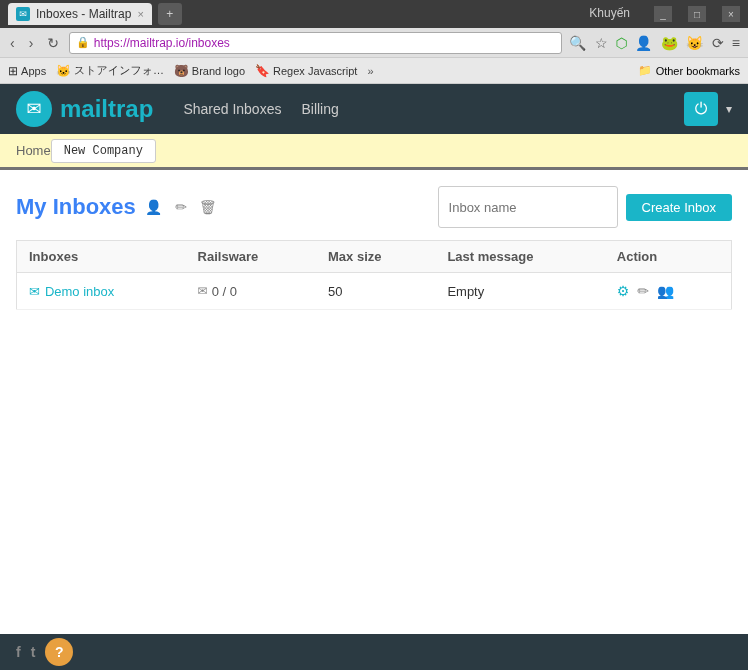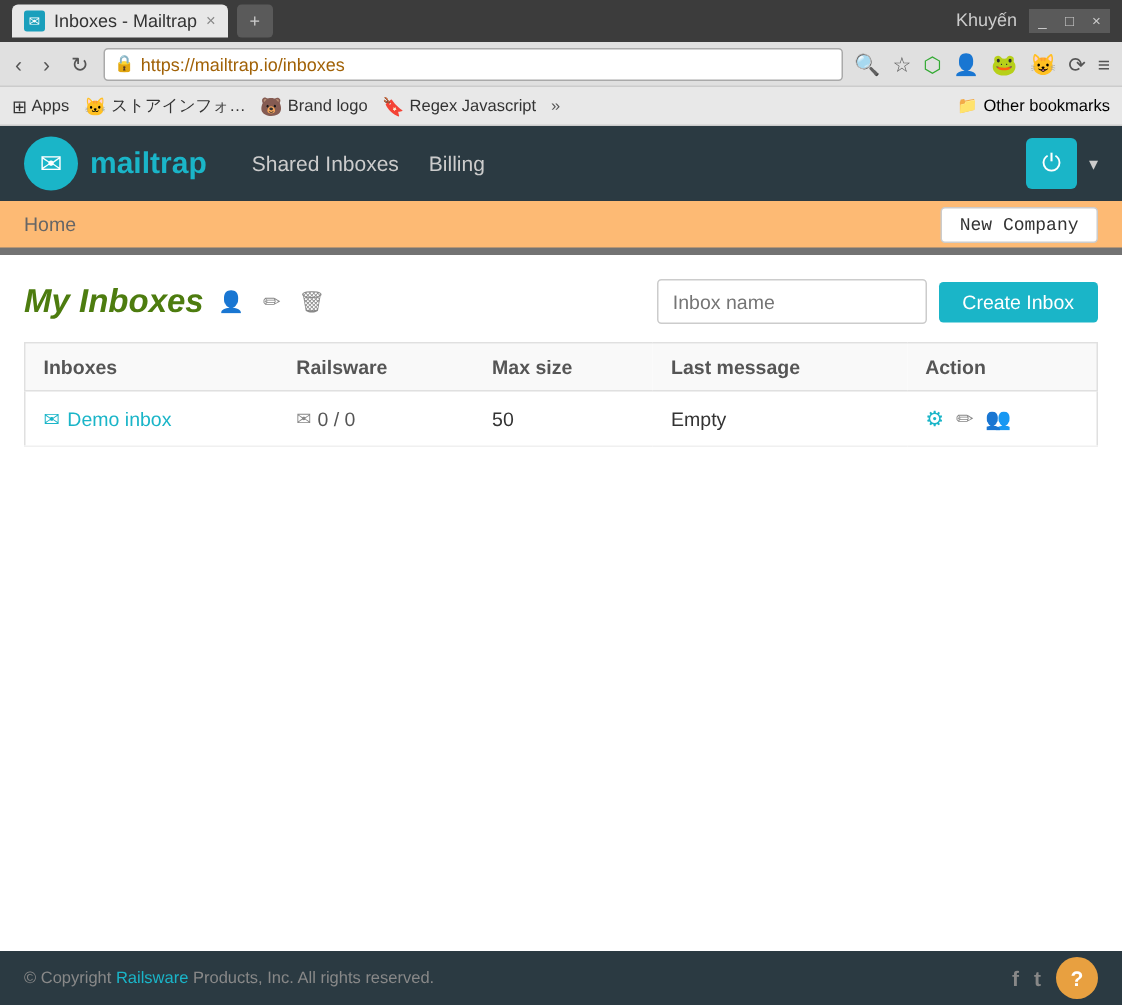--- a/index.html
+++ b/index.html
@@ -10,21 +10,21 @@
       background: #3c3c3c;
       height: 28px;
       display: flex;
       align-items: center;
       justify-content: space-between;
       padding: 0 8px;
       color: #ccc;
       font-size: 12px;
     }
     .browser-titlebar-left { display: flex; align-items: center; gap: 6px; }
-    .browser-window-controls { display: flex; gap: 0; }
+    .browser-window-controls { display: flex; gap: 16px; }
     .win-btn {
       width: 18px; height: 16px;
       background: #5a5a5a;
       border: none;
       color: #ccc;
       font-size: 10px;
       cursor: pointer;
       display: flex; align-items: center; justify-content: center;
     }
     .browser-tab {
@@ -66,21 +66,21 @@
       border: 1px solid #aaa;
       border-radius: 3px;
       padding: 0 6px;
       font-size: 12px;
       background: white;
       display: flex;
       align-items: center;
       gap: 4px;
     }
     .address-bar .lock-icon { color: #3a3; font-size: 11px; }
-    .address-text { color: #a16207; font-size: 12px; }
+    .address-text { color: #a21caf; font-size: 12px; }
     .toolbar-icons { display: flex; align-items: center; gap: 4px; }
     .toolbar-icon-btn {
       background: none; border: none;
       font-size: 14px; cursor: pointer;
       color: #555; padding: 2px;
     }
 
     
     .bookmarks-bar {
       background: #e8e8e8;
@@ -114,21 +114,21 @@
     }
     .logo-icon {
       width: 36px; height: 36px;
       background: #1ab5c8;
       border-radius: 50%;
       display: flex; align-items: center; justify-content: center;
       color: white; font-size: 16px;
     }
     .logo-text {
       color: white;
-      font-size: 20px;
+      font-size: 24px;
       font-weight: bold;
     }
     .logo-text span { color: #1ab5c8; }
     .nav-links { display: flex; gap: 20px; flex: 1; }
     .nav-link {
       color: #ccc;
       text-decoration: none;
       font-size: 14px;
       cursor: pointer;
     }
@@ -140,27 +140,26 @@
       border-radius: 4px;
       color: white;
       font-size: 16px;
       cursor: pointer;
       display: flex; align-items: center; justify-content: center;
     }
     .dropdown-arrow { color: #ccc; font-size: 12px; cursor: pointer; }
 
     
     .breadcrumb-bar {
-      background: #fdba74;
+      background: #fef9c3;
       height: 36px;
       display: flex;
       align-items: center;
-      justify-content: space-between;
       padding: 0 16px;
-      border-bottom: 5px solid #737373;
+      border-bottom: 3px solid #737373;
     }
     .breadcrumb-link {
       color: #666;
       font-size: 13px;
       cursor: pointer;
       text-decoration: none;
     }
     .new-company-btn {
       background: white;
       border: 1px solid #ccc;
@@ -183,38 +182,37 @@
       margin-bottom: 12px;
     }
     .inboxes-title-area {
       display: flex;
       align-items: center;
       gap: 8px;
     }
     .inboxes-title {
       font-size: 22px;
       font-weight: bold;
-      color: #4d7c0f;
-      font-style: italic;
+      color: #3b82f6;
     }
     .icon-btn {
       background: none;
       border: none;
       cursor: pointer;
       color: #888;
       font-size: 14px;
       padding: 2px;
     }
     .inboxes-actions {
       display: flex;
       align-items: center;
       gap: 8px;
     }
     .inbox-name-input {
-      height: 30px;
+      height: 42px;
       border: 1px solid #ccc;
       border-radius: 3px;
       padding: 0 10px;
       font-size: 13px;
       width: 180px;
       color: #999;
     }
     .create-inbox-btn {
       background: #1ab5c8;
       color: white;
@@ -458,23 +456,20 @@
                 <span>👥</span>
               </button>
             </div>
           </td>
         </tr>
       </tbody>
     </table>
   </div>
 
   <div class="app-footer">
-    <div class="footer-copyright">
-      <span>© Copyright </span><a>Railsware</a><span> Products, Inc. All rights reserved.</span>
-    </div>
     <div class="footer-social">
       <span class="social-icon" style="font-weight:bold;">f</span>
       <span class="social-icon" style="font-weight:bold;">t</span>
       <div class="help-btn">
         <span>?</span>
       </div>
     </div>
   </div>
 
 </div>

